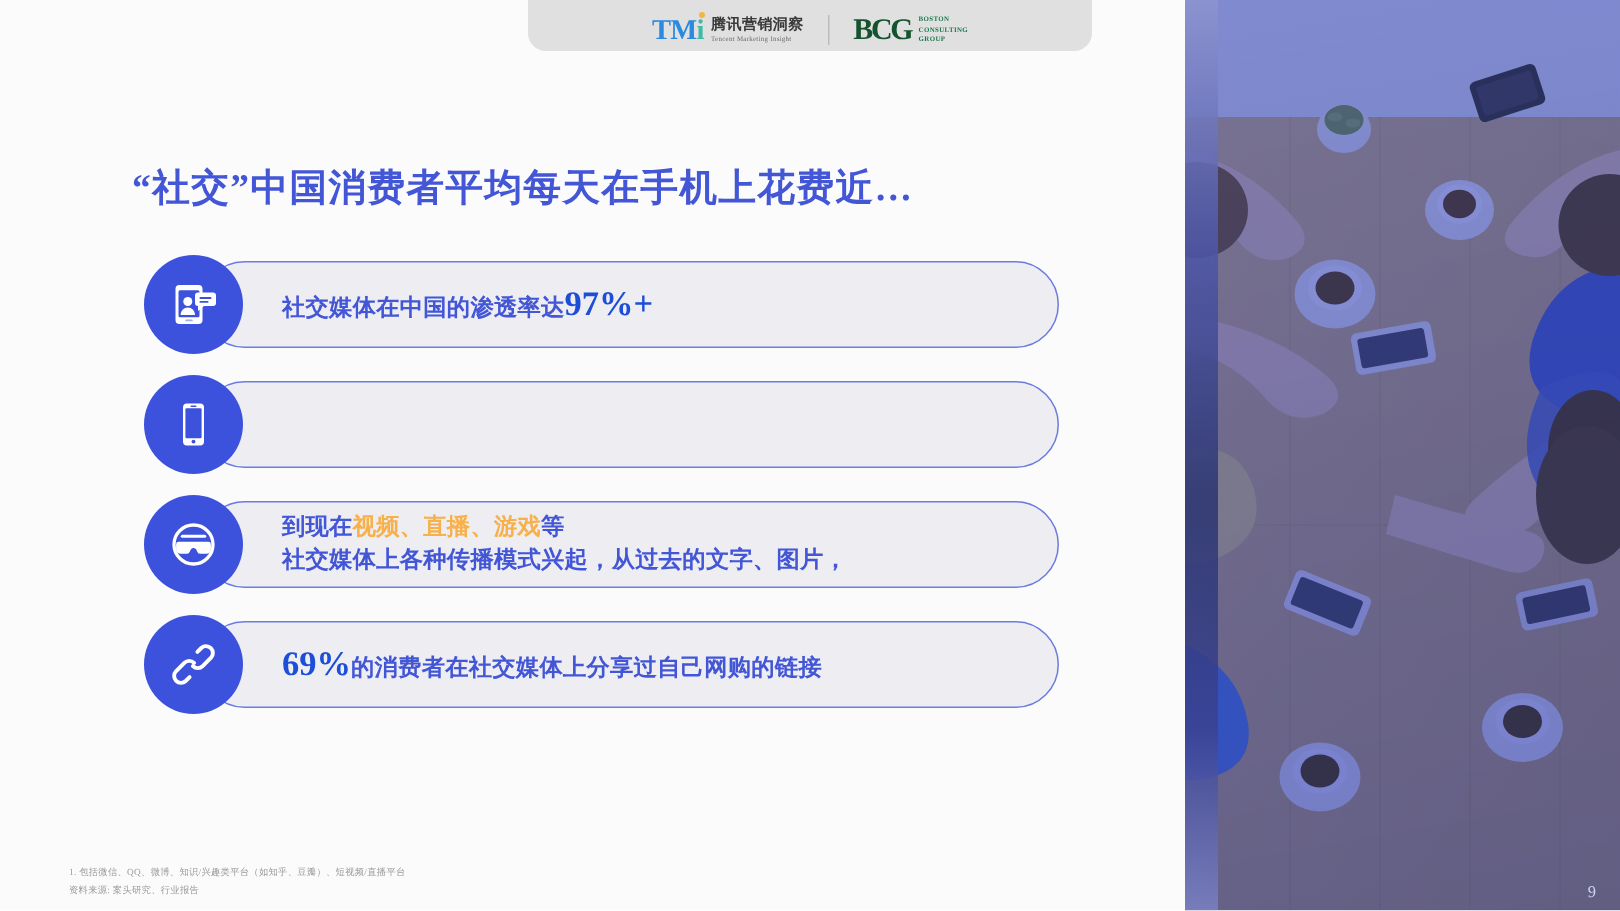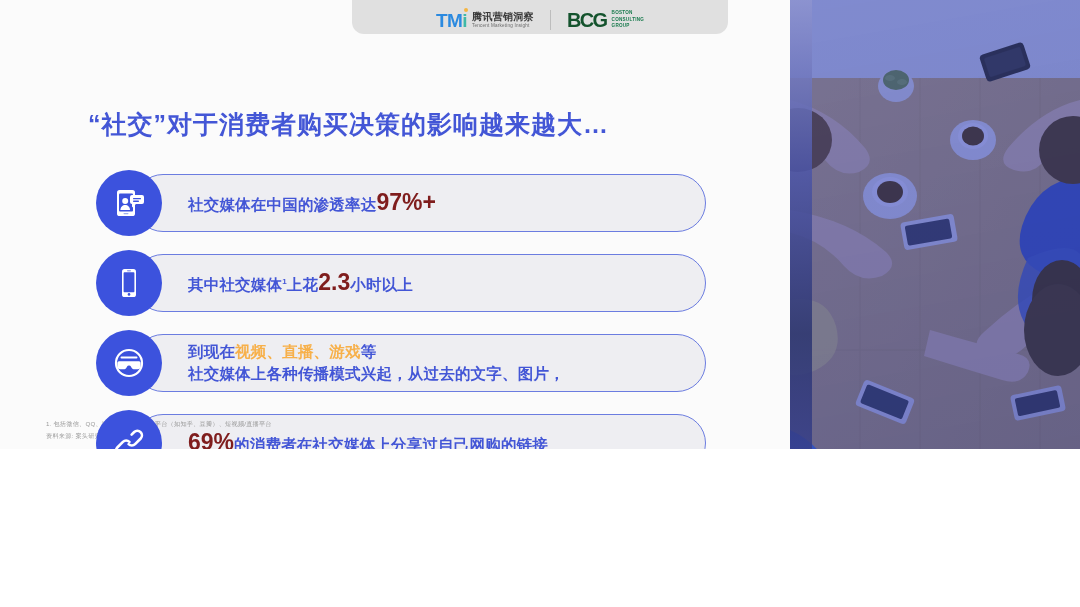--- a/index.html
+++ b/index.html
@@ -4,23 +4,24 @@
 <style>
   html, body {
     margin: 0; padding: 0;
     width: 1080px; height: 607px;
     overflow: hidden;
     background: #ffffff;
     font-family: "Liberation Sans", "DejaVu Sans", sans-serif;
   }
   #slide {
     position: relative;
-    width: 1080px; height: 449px;
+    width: 1080px; height: 607px;
     background: #fbfbfb;
     overflow: hidden;
+    font-family: Liberation Serif, serif;
   }
 
   
   .logo-band {
     position: absolute;
     left: 352px; top: -14px;
     width: 376px; height: 48px;
     background: #e0e0e0;
     border-radius: 0 0 12px 12px;
     display: flex;
@@ -127,21 +128,21 @@
     left: 92px; top: 0;
     height: 66px;
     display: flex; flex-direction: column; justify-content: center;
     z-index: 4;
     color: #4356d6;
     font-size: 15.5px;
     font-weight: 700;
     line-height: 1.45;
     letter-spacing: 0.2px;
   }
-  .hl { color: #7f1d1d; font-size: 23px; font-weight: 700; letter-spacing: 0; }
+  .hl { color: #1d4ed8; font-size: 23px; font-weight: 700; letter-spacing: 0; }
   .hl-sm { color: #f7b04a; font-size: 15.5px; font-weight: 700; }
   .sup { font-size: 8px; vertical-align: super; color: #4356d6; }
 
   .footnote {
     position: absolute;
     left: 46px; bottom: 8px;
     font-size: 6.2px;
     color: #9a9a9a;
     line-height: 1.85;
     letter-spacing: 0.2px;
@@ -267,21 +268,21 @@
         <rect x="222" y="390" width="52" height="26" rx="4" fill="#e9e9e9" transform="rotate(-12 248 403)"></rect>
         <rect x="226" y="394" width="43" height="18" rx="2" fill="#2b3558" transform="rotate(-12 248 403)"></rect>
       </g>
     </svg>
     <div class="photo-overlay"></div>
     <div class="photo-tint"></div>
     <div class="left-dark-strip"></div>
     <div class="page-num">9</div>
   </div>
 
-  <div class="title">“社交”对于消费者购买决策的影响越来越大…</div>
+  <div class="title">“社交”中国消费者平均每天在手机上花费近…</div>
 
   <div class="rows">
 
     <div class="row">
       <div class="pill"></div>
       <div class="badge">
         <svg width="34" height="34" viewBox="0 0 34 34" fill="none">
           <rect x="5" y="4" width="18" height="26" rx="2.6" fill="#ffffff"></rect>
           <rect x="7" y="7.5" width="14" height="18" rx="1" fill="#3c52dd"></rect>
           <circle cx="13.2" cy="15" r="3" fill="#ffffff"></circle>
@@ -303,21 +304,20 @@
       <div class="pill"></div>
       <div class="badge">
         <svg width="34" height="34" viewBox="0 0 34 34" fill="none">
           <rect x="10" y="3" width="14" height="28" rx="2.6" fill="#ffffff"></rect>
           <rect x="11.6" y="6.2" width="10.8" height="20" rx="0.8" fill="#3c52dd"></rect>
           <rect x="15" y="4.4" width="4" height="0.9" rx="0.45" fill="#3c52dd"></rect>
           <circle cx="17" cy="28.4" r="1.3" fill="#3c52dd"></circle>
         </svg>
       </div>
       <div class="row-text">
-        <div><span>其中社交媒体</span><span class="sup">1</span><span>上花</span><span class="hl">2.3</span><span>小时以上</span></div>
       </div>
     </div>
 
 
     <div class="row">
       <div class="pill"></div>
       <div class="badge">
         <svg width="34" height="34" viewBox="0 0 34 34" fill="none">
           <circle cx="17" cy="17" r="13" fill="none" stroke="#ffffff" stroke-width="2.2"></circle>
           <path d="M7 15.2h20a1.6 1.6 0 0 1 1.6 1.6v3.4a3 3 0 0 1-3 3h-4.1a2 2 0 0 1-1.8-1.1l-.8-1.6a2 2 0 0 0-1.8-1.1h-.2a2 2 0 0 0-1.8 1.1l-.8 1.6a2 2 0 0 1-1.8 1.1H8.4a3 3 0 0 1-3-3v-3.4A1.6 1.6 0 0 1 7 15.2z" fill="#ffffff"></path>

